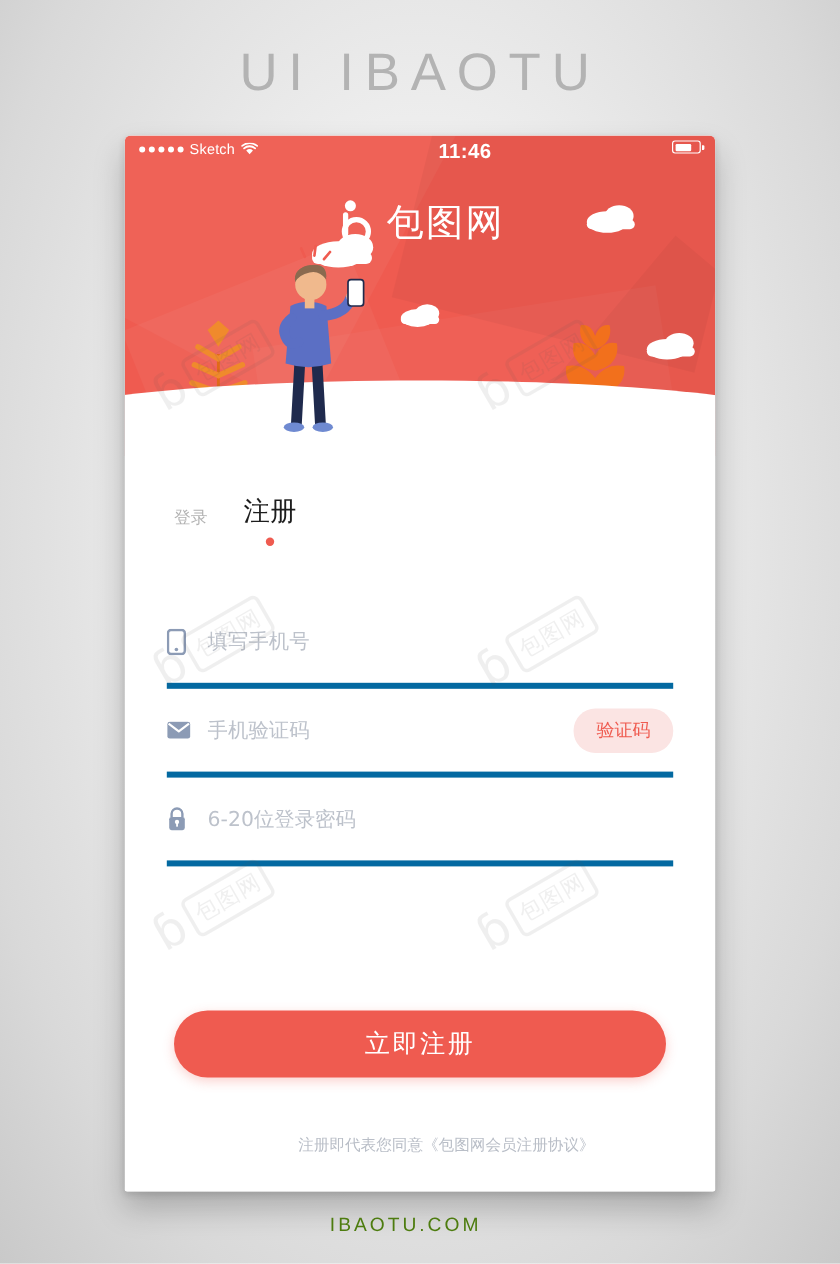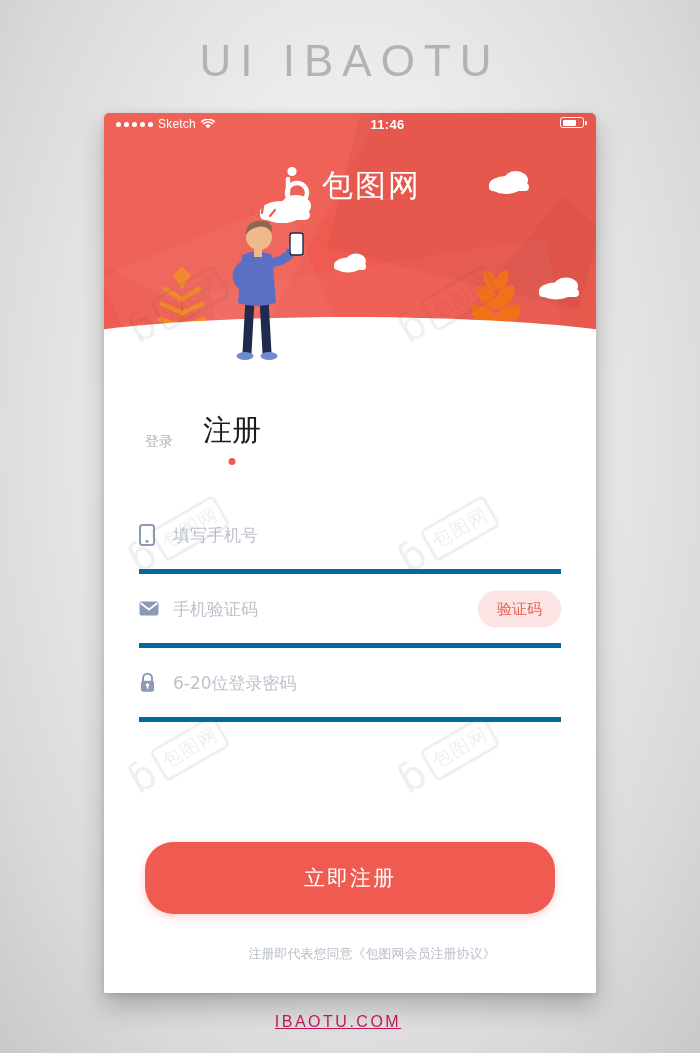--- a/index.html
+++ b/index.html
@@ -30,22 +30,21 @@
 
   
   .page-footer {
     position: absolute;
     bottom: 22px;
     left: 0;
     width: 676px;
     text-align: center;
     font-size: 16px;
     letter-spacing: 2.5px;
-    color: #be185d;
-    text-decoration: underline;
+    color: #4d7c0f;
   }
 
   
   .phone {
     position: absolute;
     left: 104px;
     top: 113px;
     width: 492px;
     height: 880px;
     background: #ffffff;
@@ -83,21 +82,21 @@
     box-sizing: border-box;
     color: #ffffff;
     font-size: 12px;
     z-index: 6;
   }
   .sb-left { display: flex; align-items: center; gap: 5px; }
   .dots { display: flex; gap: 3px; }
   .dots i { width: 5px; height: 5px; border-radius: 50%; background: #fff; display: block; }
   .carrier { font-size: 12px; letter-spacing: 0.2px; }
   .wifi { display: block; }
-  .sb-center { flex: 1; text-align: center; font-size: 13px; font-weight: 600; letter-spacing: 0.3px; }
+  .sb-center { flex: 1; text-align: center; font-size: 17px; font-weight: 600; letter-spacing: 0.3px; }
   .sb-right { display: flex; align-items: center; }
   .battery {
     width: 24px; height: 11px;
     border: 1.4px solid #fff;
     border-radius: 2.5px;
     padding: 1.5px;
     box-sizing: border-box;
     position: relative;
   }
   .battery::after {
@@ -143,21 +142,21 @@
   .tabs {
     position: absolute;
     left: 41px; top: 31px;
     display: flex;
     align-items: flex-end;
     gap: 30px;
   }
   .tab { position: relative; cursor: pointer; padding-bottom: 14px; }
   .tab-label { display: block; }
   .tab.inactive .tab-label { font-size: 14px; color: #b2b2b2; }
-  .tab.active .tab-label { font-size: 29px; color: #1d1d1d; }
+  .tab.active .tab-label { font-size: 22px; color: #1d1d1d; }
   .tab .dot {
     position: absolute;
     bottom: 0; left: 50%;
     transform: translateX(-50%);
     width: 7px; height: 7px;
     border-radius: 50%;
     background: #ef5b50;
   }
 
   
@@ -193,21 +192,21 @@
     font-size: 15px;
     cursor: pointer;
     font-family: "DejaVu Sans", "Liberation Sans", sans-serif;
   }
 
   
   .submit {
     position: absolute;
     left: 41px; top: 462px;
     width: 410px;
-    height: 72px;
+    height: 56px;
     background: #ef5b50;
     border: none;
     border-radius: 28px;
     color: #fff;
     font-size: 21px;
     letter-spacing: 2px;
     cursor: pointer;
     font-family: "DejaVu Sans", "Liberation Sans", sans-serif;
     box-shadow: 0 3px 10px rgba(239,91,80,0.28);
   }

